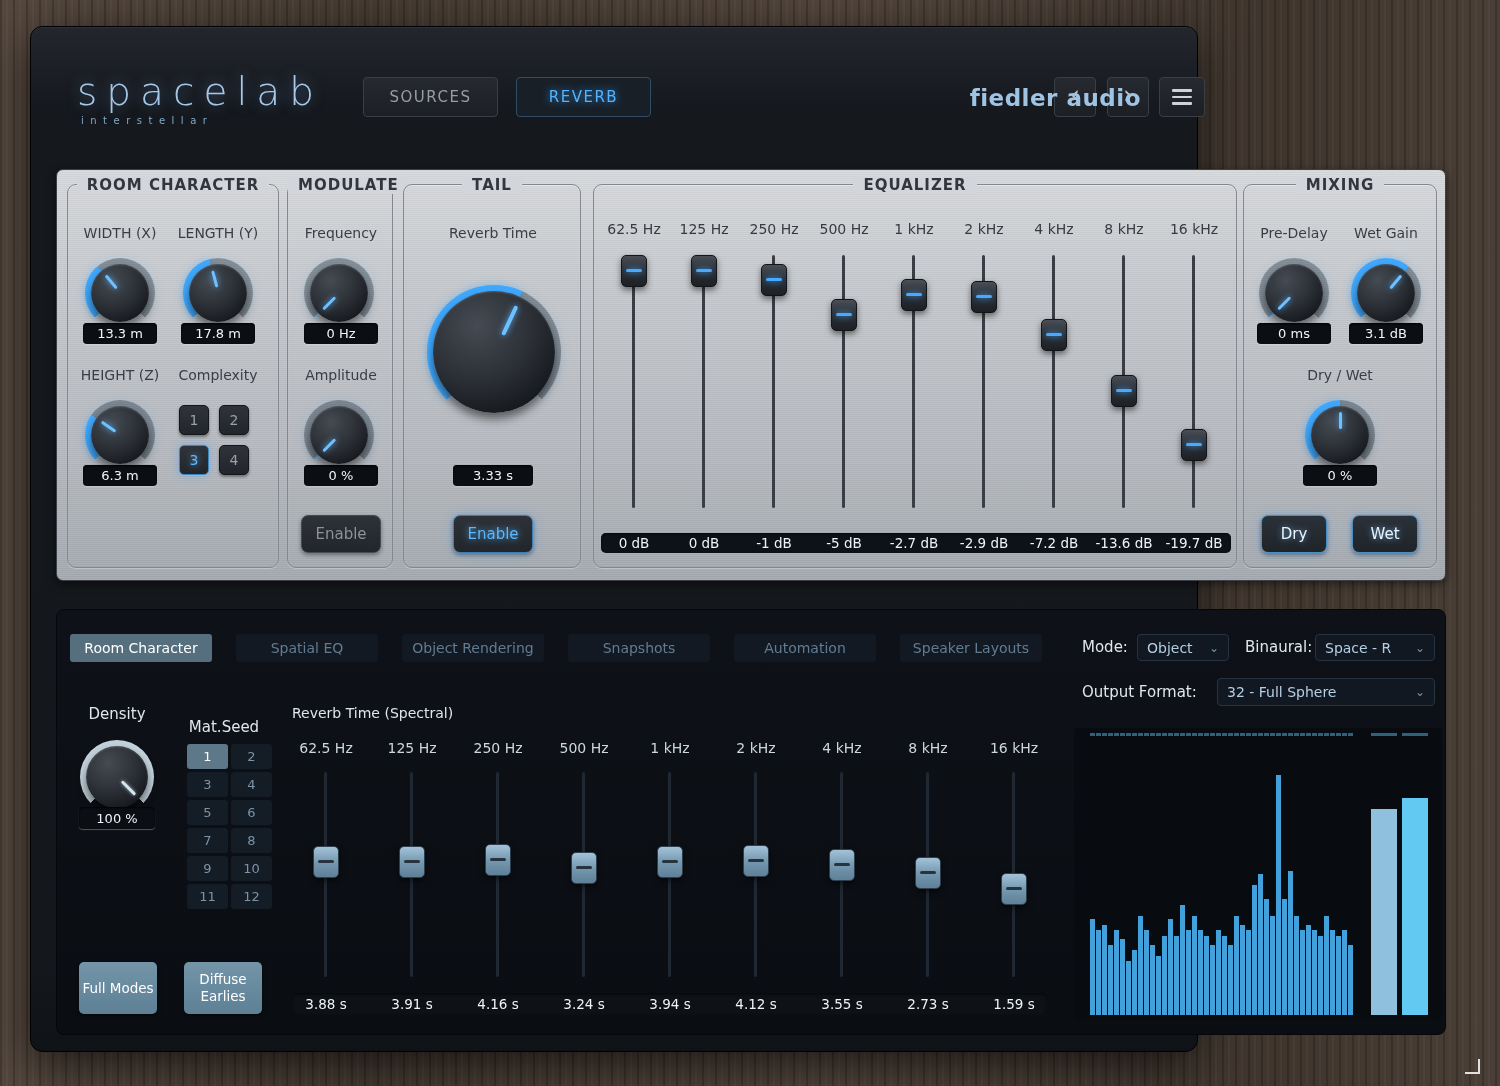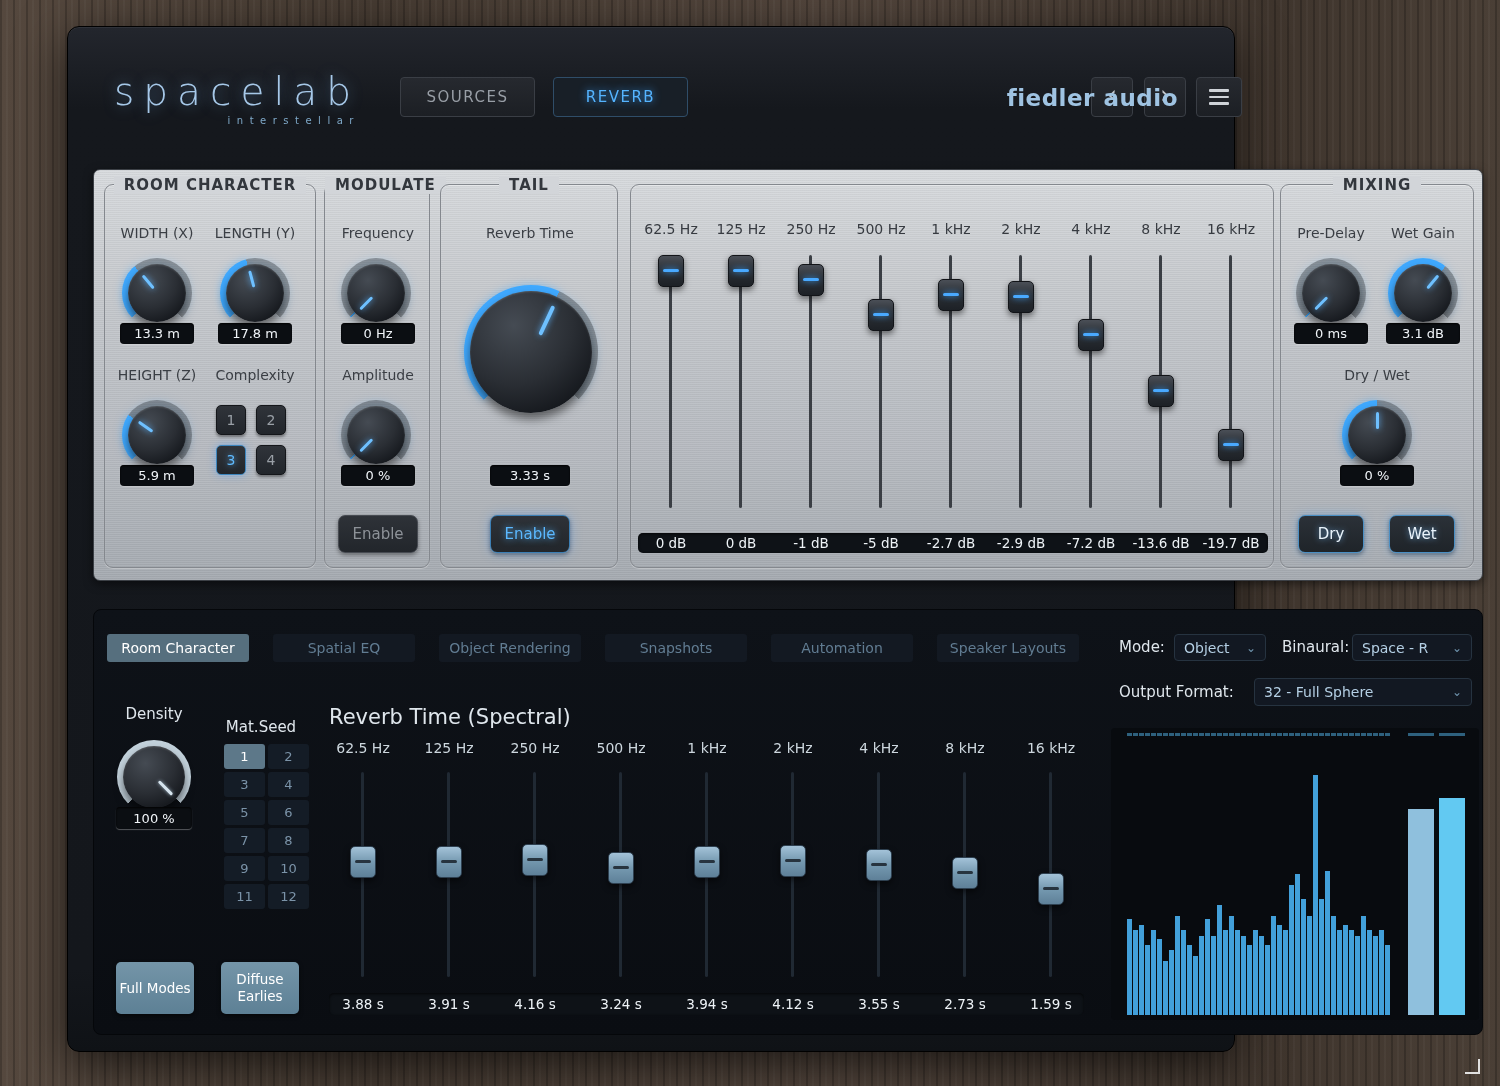--- a/index.html
+++ b/index.html
@@ -8,26 +8,25 @@
   font-family:"DejaVu Sans","Liberation Sans",sans-serif;
   position:relative; overflow:hidden;
   background:
     repeating-linear-gradient(90deg, rgba(0,0,0,.20) 0 2px, rgba(0,0,0,0) 2px 6px, rgba(255,255,255,.03) 6px 8px, rgba(0,0,0,0) 8px 13px),
     linear-gradient(90deg,#55483e,#463b32 25%,#52453c 55%,#3f352d 85%,#4a3f36);
 }
 .window { position:absolute; left:30px; top:26px; width:1168px; height:1026px;
   background: linear-gradient(180deg,#23262d,#15181d 8%,#14171c 92%,#0f1216);
   border-radius:12px; border:1px solid #000;
   box-shadow: 0 14px 50px rgba(0,0,0,.65), inset 0 1px 0 rgba(255,255,255,.06);
-  margin-left: 37px;
 }
 
 .logo{position:absolute;left:46px;top:42px;}
 .logo .main{font-size:39px;font-weight:300;color:#a6c8e8;letter-spacing:9px;text-shadow:0 0 14px rgba(120,180,240,.55);}
-.logo .sub{margin-top:1px;font-size:10px;color:#7fa9c9;letter-spacing:6.5px;padding-left:4px;text-align:right;}
+.logo .sub{margin-top:1px;font-size:10px;color:#7fa9c9;letter-spacing:6.5px;padding-left:4px;}
 .hbtn{position:absolute;height:40px;display:flex;align-items:center;justify-content:center;
   background:linear-gradient(180deg,#26292f,#1c1f24);border:1px solid #3a3e45;border-radius:4px;
   color:#989ea6;font-size:15px;letter-spacing:1.5px;}
 .hbtn.reverb{color:#55b4ff;text-shadow:0 0 9px rgba(60,165,255,.9);border-color:#2f4d68;background:#181f27;}
 .preset{position:absolute;height:40px;display:flex;align-items:center;justify-content:center;
   background:#111419;border:1px solid #34383f;border-radius:6px;color:#b9d0e2;font-size:16px;}
 .navbtn{position:absolute;width:42px;height:40px;display:flex;align-items:center;justify-content:center;
   background:linear-gradient(180deg,#26292f,#1c1f24);border:1px solid #3a3e45;border-radius:4px;color:#c3c8ce;font-size:24px;padding-bottom:4px;}
 .menubtn{position:absolute;width:46px;height:40px;display:flex;align-items:center;justify-content:center;
   background:linear-gradient(180deg,#26292f,#1c1f24);border:1px solid #3a3e45;border-radius:4px;}
@@ -99,21 +98,21 @@
 .bt-label{position:absolute;color:#dfe6ec;font-size:15px;}
 .dd{position:absolute;display:flex;align-items:center;justify-content:space-between;padding:0 9px;
   background:#121822;border:1px solid #263340;border-radius:4px;color:#b4cfe4;font-size:14px;text-align:right;}
 .dd .chev{color:#6f94ae;font-size:12px;margin-left:8px;}
 .bt-head{position:absolute;text-align:center;color:#dfe6ec;font-size:15px;}
 .seed-grid{position:absolute;left:130px;top:134px;display:grid;grid-template-columns:41px 41px;gap:3px;}
 .seed{height:25px;display:flex;align-items:center;justify-content:center;background:#141c26;border-radius:3px;color:#7b93a8;font-size:13px;}
 .seed.sel{background:#5d7889;color:#fff;}
 .steel-btn{position:absolute;width:78px;height:52px;display:flex;align-items:center;justify-content:center;text-align:center;
   background:linear-gradient(180deg,#7495a8,#5d8095);border-radius:5px;color:#fff;font-size:13.5px;line-height:1.25;box-shadow:0 2px 4px rgba(0,0,0,.5);}
-.sp-title{position:absolute;left:235px;top:95px;color:#dfe6ec;font-size:21px;}
+.sp-title{position:absolute;left:235px;top:95px;color:#dfe6ec;font-size:14px;}
 
 .anl{position:absolute;left:1017px;top:118px;width:368px;height:292px;background:#080b0f;border-radius:4px;}
 .anl-bars{position:absolute;left:16px;top:5px;bottom:5px;width:268px;display:flex;gap:1px;}
 .anl-meters{position:absolute;right:14px;top:5px;bottom:5px;display:flex;gap:5px;}
 .abar{position:relative;width:5px;height:100%;}
 .meter{position:relative;width:26px;height:100%;}
 .abar .peak,.meter .peak{position:absolute;top:0;left:0;right:0;height:3px;background:#2e617e;}
 .abar .fill{position:absolute;bottom:0;left:0;right:0;background:#42a0da;}
 .meter .fill{position:absolute;bottom:0;left:0;right:0;}
 .resize-corner{position:absolute;right:20px;bottom:12px;width:15px;height:15px;border-right:2px solid #e0e0e0;border-bottom:2px solid #e0e0e0;}
@@ -168,21 +167,21 @@
         <div class="arc"></div>
           <div class="face"></div>
           <div class="ptr"></div>
       </div>
       <div class="cx-grid">
           <div class="cx">1</div>
           <div class="cx">2</div>
           <div class="cx sel">3</div>
           <div class="cx">4</div>
         </div>
-      <div class="pill" style="left:15px;top:280px;width:74px;">5.9 m</div>
+      <div class="pill" style="left:15px;top:280px;width:74px;">6.3 m</div>
     </div>
 
     <div class="sec" style="left:230px;width:106px;">
       <div class="sec-title"><span>MODULATE</span></div>
       <div class="klabel" style="left:8px;top:40px;width:90px;">Frequency</div>
       <div class="knob sm" style="left: 22px; top: 79px; --angle: -135deg; --sweep: 3deg;">
         <div class="arc"></div>
           <div class="face"></div>
           <div class="ptr"></div>
       </div>
@@ -203,20 +202,21 @@
       <div class="knob lg" style="left: 29px; top: 106px; --angle: 25deg; --sweep: 160deg;">
         <div class="arc"></div>
           <div class="face"></div>
           <div class="ptr"></div>
       </div>
       <div class="pill" style="left:49px;top:280px;width:80px;">3.33 s</div>
       <div class="btn-enable active" style="left:49px;top:330px;width:80px;">Enable</div>
     </div>
 
     <div class="sec" style="left:536px;width:644px;">
+      <div class="sec-title"><span>EQUALIZER</span></div>
       <div class="strip" style="left:7px;top:348px;width:630px;height:20px;">
           <div class="strip-cell" style="left: -2px; width: 70px;">0 dB</div>
           <div class="strip-cell" style="left: 68px; width: 70px;">0 dB</div>
           <div class="strip-cell" style="left: 138px; width: 70px;">-1 dB</div>
           <div class="strip-cell" style="left: 208px; width: 70px;">-5 dB</div>
           <div class="strip-cell" style="left: 278px; width: 70px;">-2.7 dB</div>
           <div class="strip-cell" style="left: 348px; width: 70px;">-2.9 dB</div>
           <div class="strip-cell" style="left: 418px; width: 70px;">-7.2 dB</div>
           <div class="strip-cell" style="left: 488px; width: 70px;">-13.6 dB</div>
           <div class="strip-cell" style="left: 558px; width: 70px;">-19.7 dB</div>

